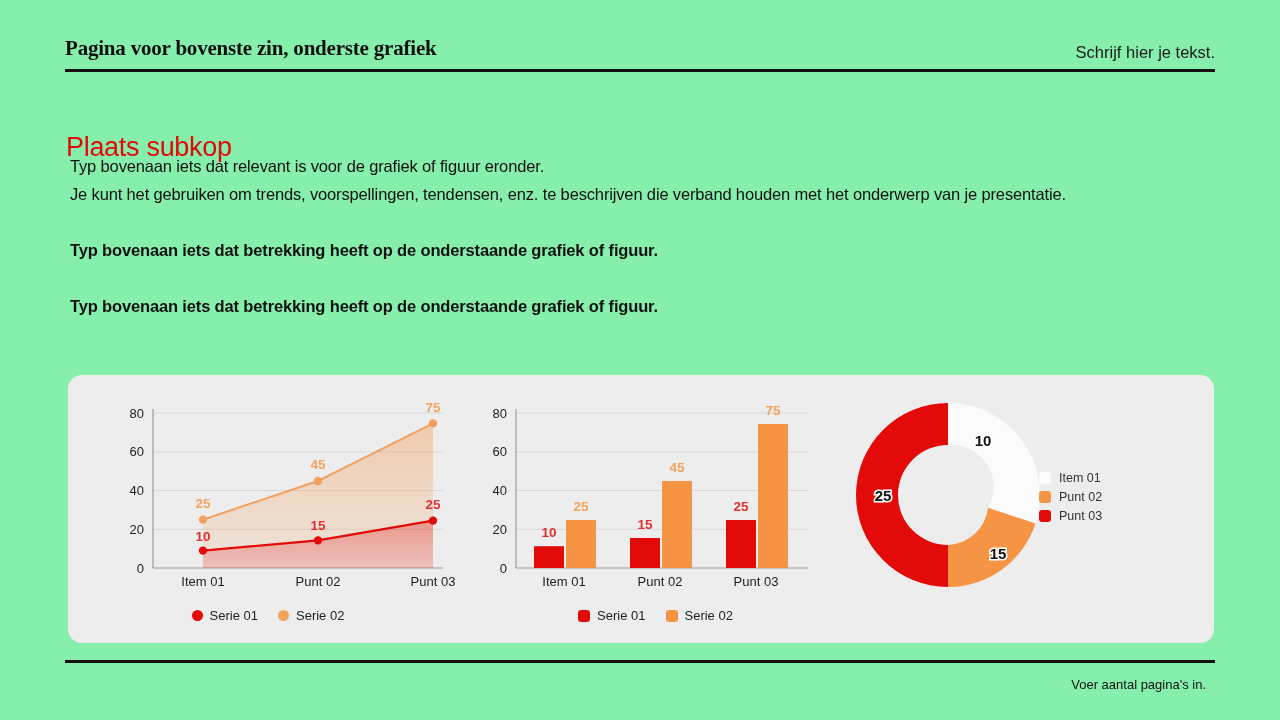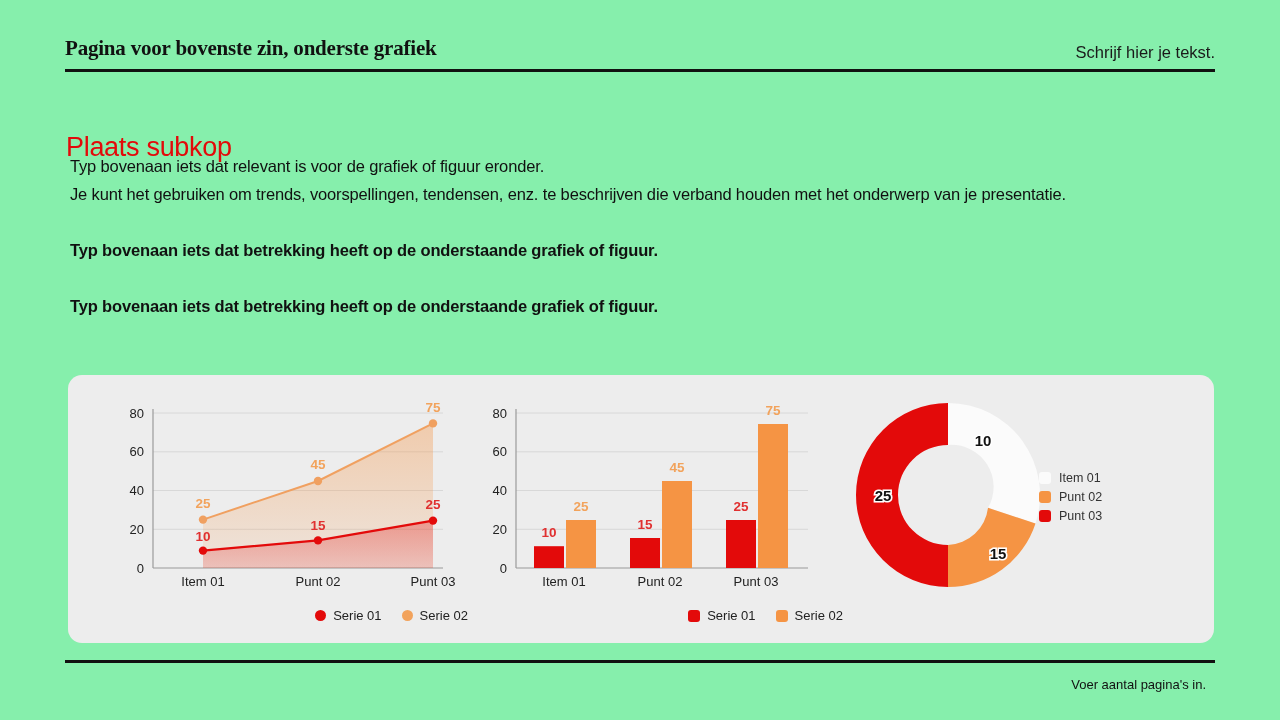--- a/index.html
+++ b/index.html
@@ -50,21 +50,21 @@
   .charts-row { display: flex; height: 100%; align-items: stretch; }
   .chart-cell { position: relative; }
   .cell-area { width: 400px; }
   .cell-bar  { width: 375px; }
   .cell-donut{ width: 371px; }
 
   .chart-svg { display: block; }
 
   
   .legend {
-    display: flex; justify-content: flex-end; align-items: center; gap: 20px;
+    display: flex; justify-content: center; align-items: center; gap: 20px;
     position: absolute; bottom: 20px; left: 0; width: 100%;
   }
   .legend-item { display: flex; align-items: center; gap: 7px; }
   .legend-dot { width: 11px; height: 11px; border-radius: 50%; display: block; }
   .legend-label { font-size: 13px; color: #222; }
 
   .donut-legend {
     position: absolute; left: 196px; top: 96px;
     display: flex; flex-direction: column; gap: 5px;
   }

